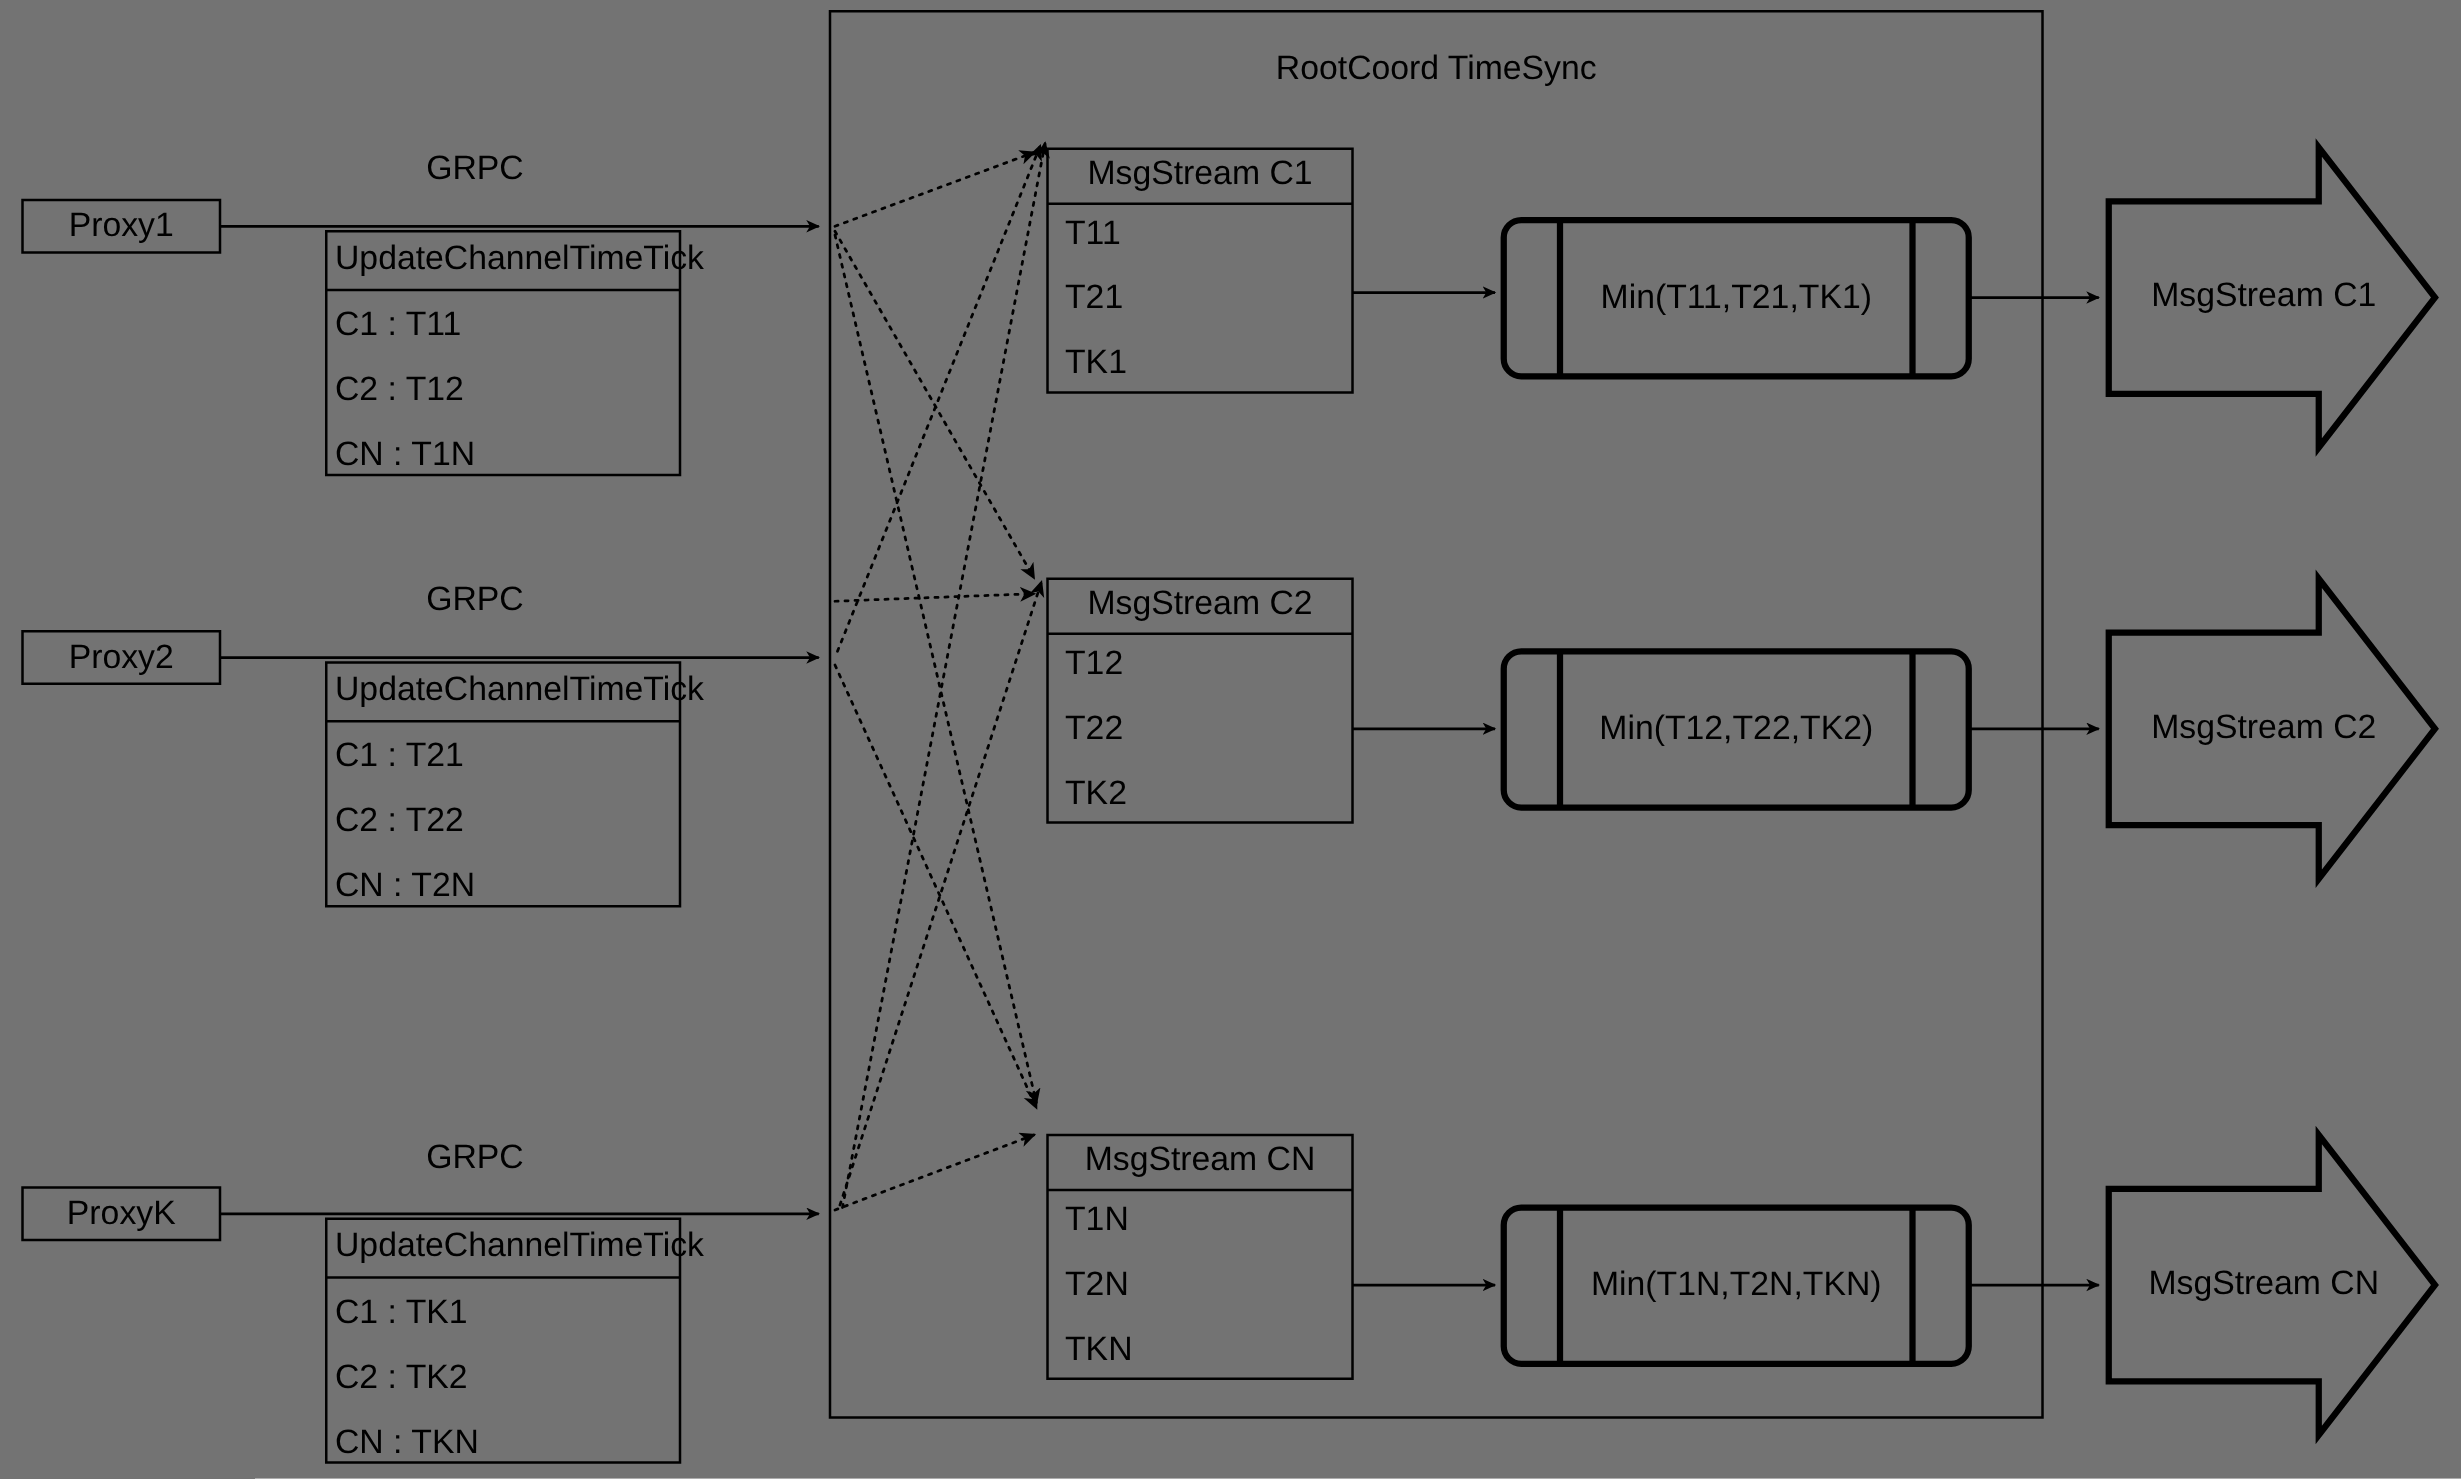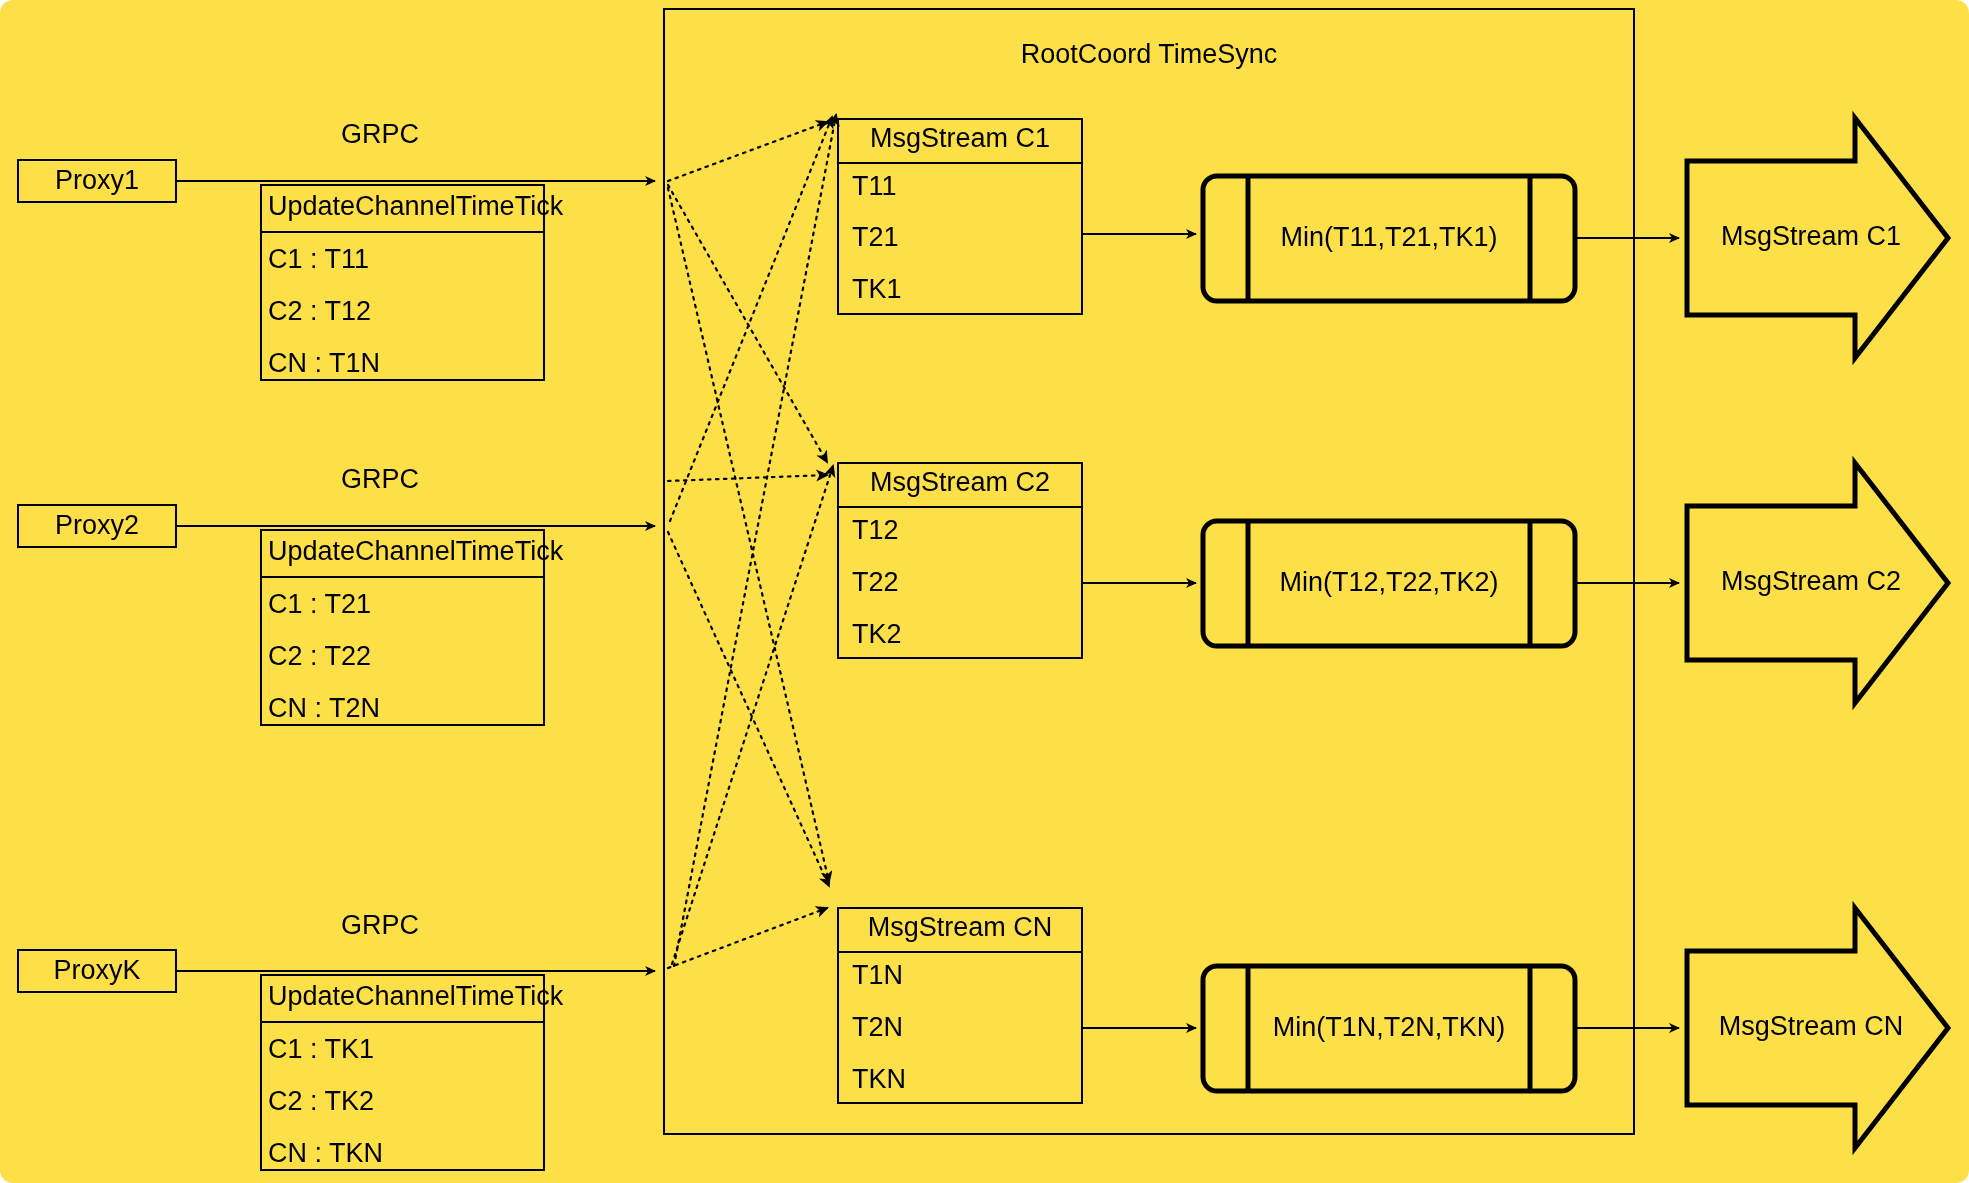--- a/index.html
+++ b/index.html
@@ -4,24 +4,23 @@
 <style>
   html, body {
     margin: 0;
     padding: 0;
     background: #ffffff;
   }
   #stage {
     position: relative;
     width: 1969px;
     height: 1183px;
-    background: #fde047;
+    background: #737373;
     font-family: "Liberation Sans", sans-serif;
     overflow: hidden;
-    border-radius: 13px;
   }
   svg#diagram {
     position: absolute;
     top: 0;
     left: 0;
     width: 1969px;
     height: 1183px;
     display: block;
   }
   .shape-fill { fill: #ffffff; }

